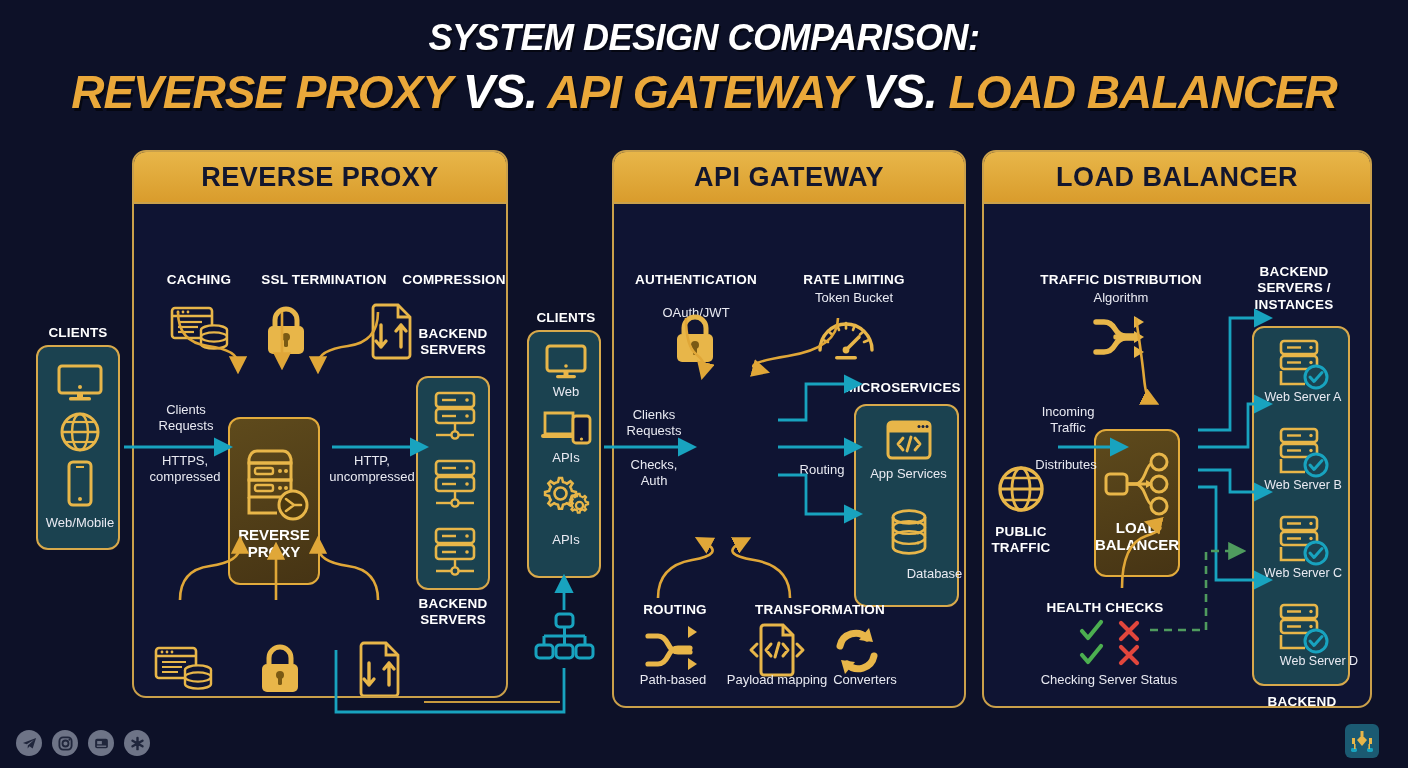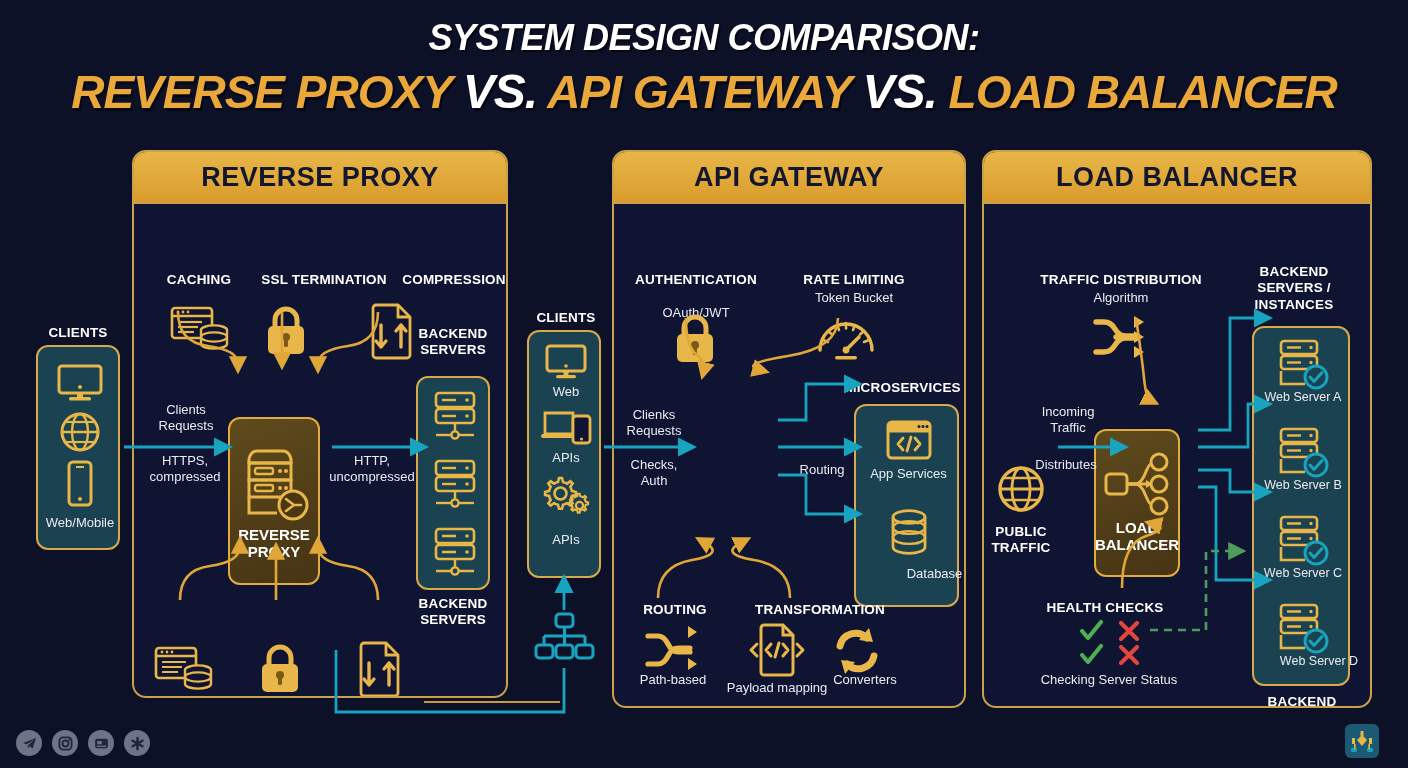--- a/index.html
+++ b/index.html
@@ -444,21 +444,21 @@
       <div class="icon" style="left:214px; top:420px;">
         <svg width="58" height="54" viewBox="0 0 58 54">
             <path d="M12 22 a16 16 0 0 1 27 -8" fill="none" stroke="#e8b649" stroke-width="7" stroke-linecap="round"></path>
             <path d="M41 4 l4 14 -14 -2 z" fill="#e8b649"></path>
             <path d="M46 32 a16 16 0 0 1 -27 8" fill="none" stroke="#e8b649" stroke-width="7" stroke-linecap="round"></path>
             <path d="M17 50 l-4 -14 14 2 z" fill="#e8b649"></path>
           </svg>
       </div>
 
       <div class="sub" style="left:-6px; top:468px; width:130px;">Path-based</div>
-      <div class="sub" style="left:98px; top:468px; width:130px;margin-top:8px;">Payload mapping</div>
+      <div class="sub" style="left:98px; top:468px; width:130px;">Payload mapping</div>
       <div class="sub" style="left:198px; top:468px; width:90px;padding-left:16px;">Converters</div>
     </div>
   </div>
 
   <div class="panel" id="panel-lb">
     <div class="panel-head">
       <span>LOAD BALANCER</span>
     </div>
     <div class="panel-body">
 

